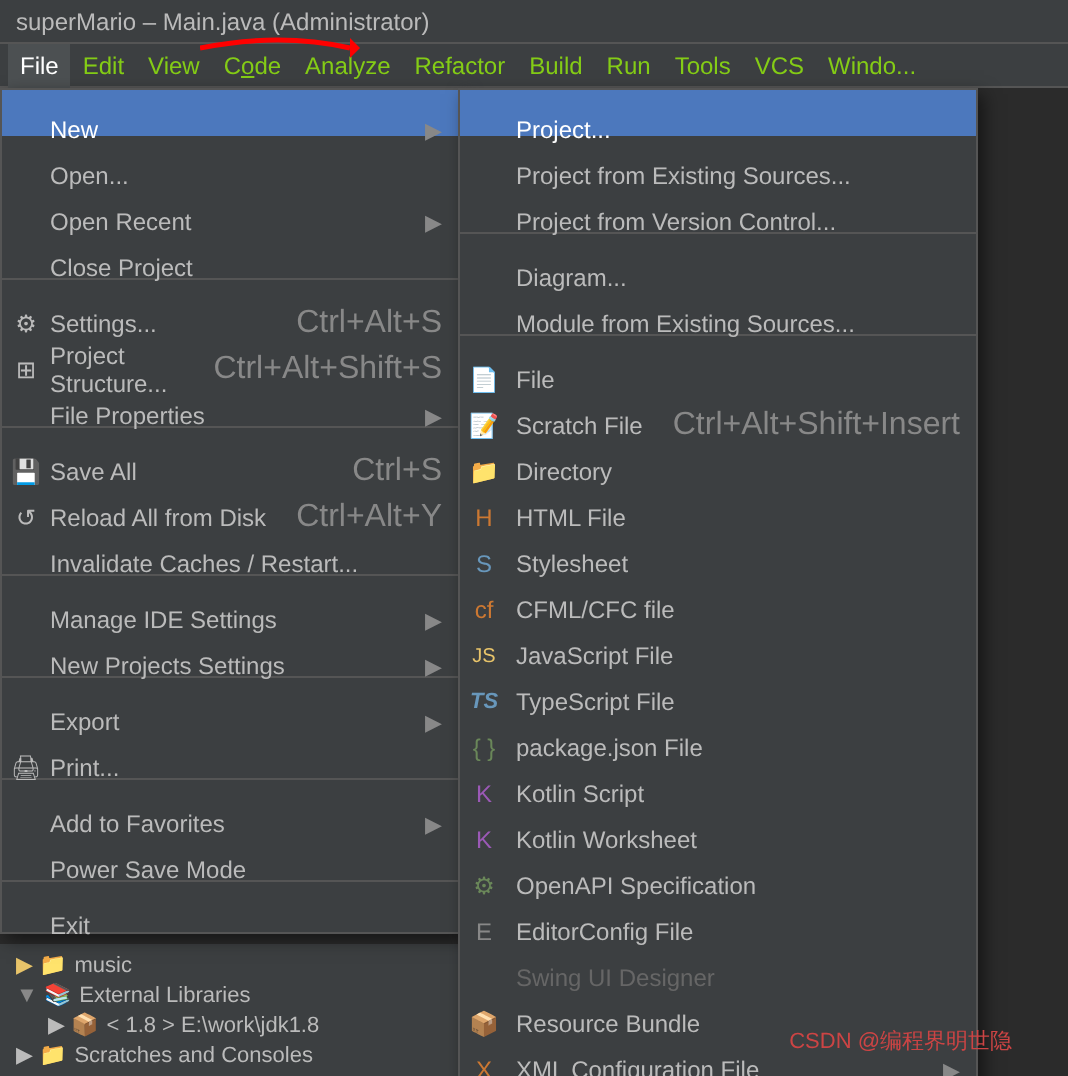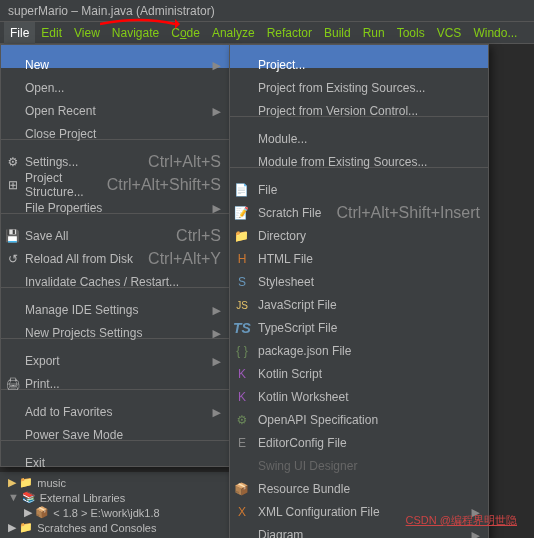--- a/index.html
+++ b/index.html
@@ -130,25 +130,24 @@
     }
     .new-submenu .menu-item {
       padding-left: 28px;
       text-align: center;
     }
 
     
     .watermark {
       position: absolute;
       bottom: 10px;
-      right: 17px;
+      right: 28px;
       color: #cc4444;
       font-size: 11px;
       z-index: 200;
-      text-decoration: underline;
     }
 
     
     .red-arrow {
       position: absolute;
       top: 14px;
       left: 100px;
       z-index: 300;
       pointer-events: none;
     }
@@ -175,21 +174,20 @@
 <body>
 
 <div class="title-bar">
   <span>superMario – Main.java (Administrator)</span>
 </div>
 
 <div class="menu-bar">
   <div class="menu-bar-item active">File</div>
   <div class="menu-bar-item">Edit</div>
   <div class="menu-bar-item">View</div>
-  <div class="menu-bar-item">Navigate</div>
   <div class="menu-bar-item">C<span class="underline">o</span>de</div>
   <div class="menu-bar-item">Analyze</div>
   <div class="menu-bar-item">Refactor</div>
   <div class="menu-bar-item">Build</div>
   <div class="menu-bar-item">Run</div>
   <div class="menu-bar-item">Tools</div>
   <div class="menu-bar-item">VCS</div>
   <div class="menu-bar-item">Windo...</div>
 </div>
 
@@ -343,21 +341,21 @@
     <div class="menu-item">
       <span>Project from Existing Sources...</span>
     </div>
     <div class="menu-item">
       <span>Project from Version Control...</span>
     </div>
 
     <div class="menu-separator"></div>
 
     <div class="menu-item">
-      <span>Module...</span>
+      <span>Diagram...</span>
     </div>
     <div class="menu-item">
       <span>Module from Existing Sources...</span>
     </div>
 
     <div class="menu-separator"></div>
 
     <div class="menu-item">
       <span class="icon-space" style="color:#6897bb;">📄</span>
       <span>File</span>
@@ -373,25 +371,29 @@
     </div>
     <div class="menu-item">
       <span class="icon-space" style="color:#cc7832;">H</span>
       <span>HTML File</span>
     </div>
     <div class="menu-item">
       <span class="icon-space" style="color:#6897bb;">S</span>
       <span>Stylesheet</span>
     </div>
     <div class="menu-item">
+      <span class="icon-space" style="color:#cc7832;">cf</span>
+      <span>CFML/CFC file</span>
+    </div>
+    <div class="menu-item">
       <span class="icon-space" style="color:#e8c46a;font-size:10px;font-weight:normal;">JS</span>
       <span>JavaScript File</span>
     </div>
     <div class="menu-item">
-      <span class="icon-space" style="color:#6897bb;font-size:14px;font-weight:bold;font-style:italic;">TS</span>
+      <span class="icon-space" style="color:#6897bb;font-size:11px;font-weight:bold;font-style:italic;">TS</span>
       <span>TypeScript File</span>
     </div>
     <div class="menu-item">
       <span class="icon-space" style="color:#6a8759;">{ }</span>
       <span>package.json File</span>
     </div>
     <div class="menu-item">
       <span class="icon-space" style="color:#9b59b6;">K</span>
       <span>Kotlin Script</span>
     </div>

